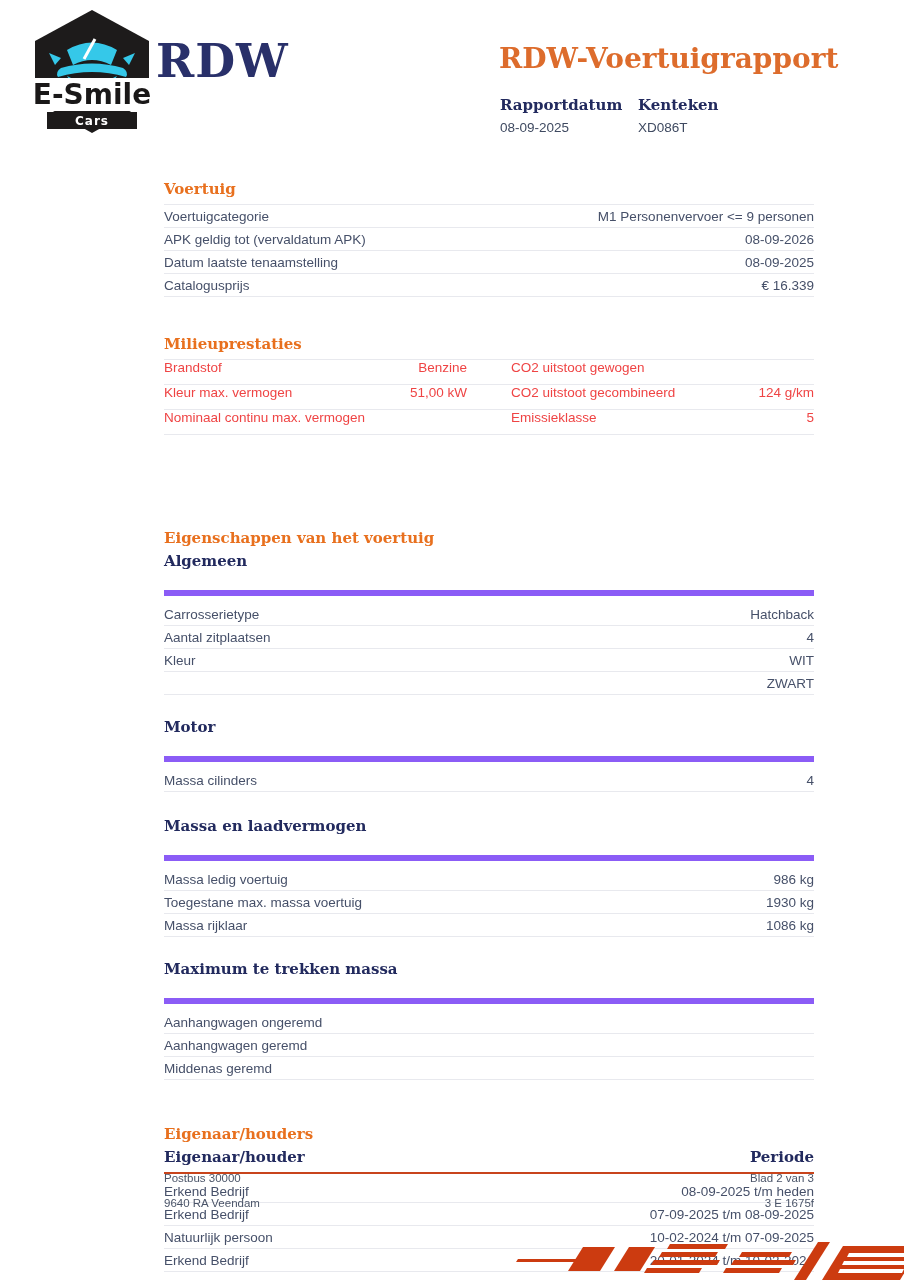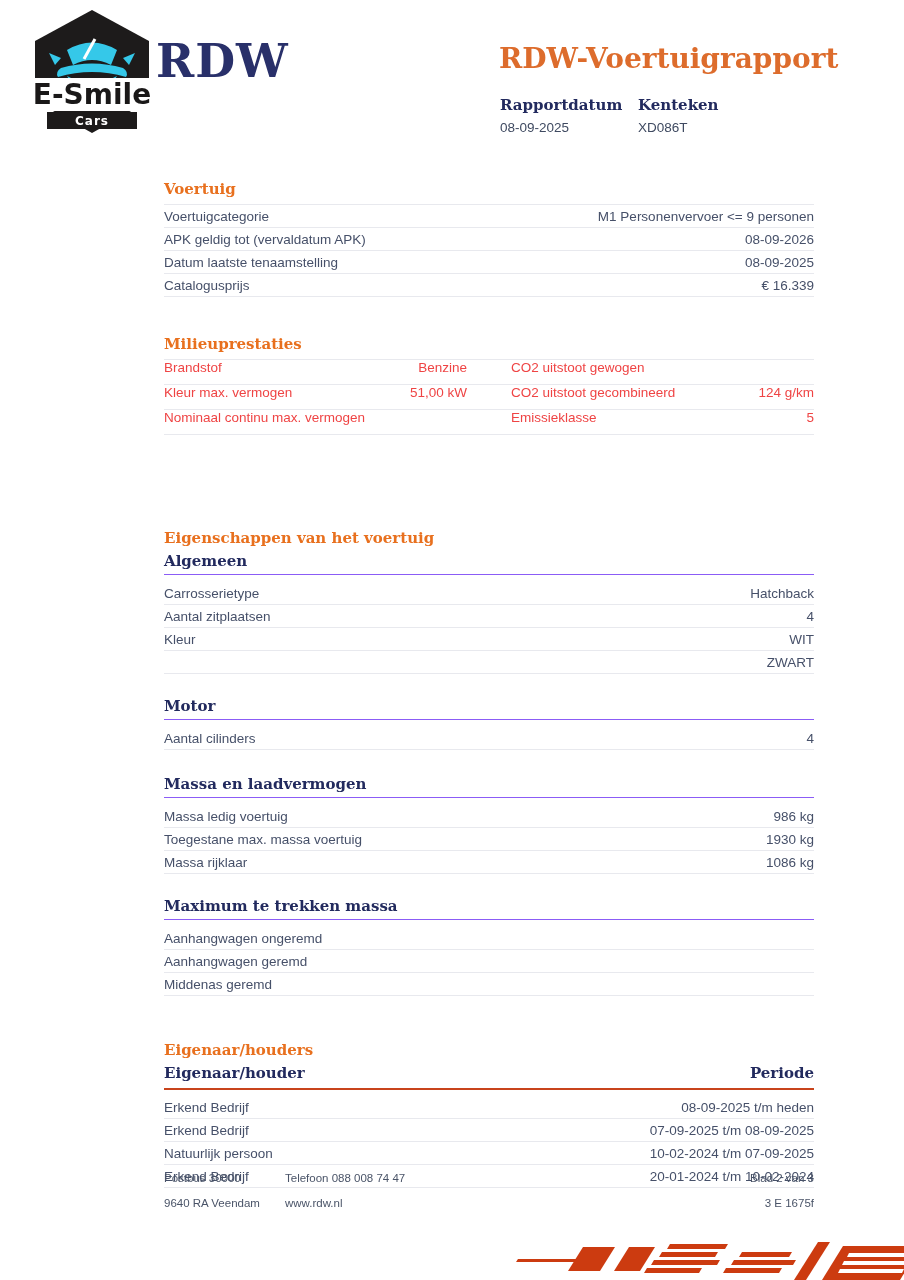--- a/index.html
+++ b/index.html
@@ -35,21 +35,21 @@
   
   #content{position:absolute;left:164px;top:180px;width:650px;}
 
   .sec-title{
     font-family:"DejaVu Serif","Liberation Serif",serif;
     font-weight:bold;font-size:15px;color:#e8701e;line-height:18px;
   }
   .sub-title{
     font-family:"DejaVu Serif","Liberation Serif",serif;
     font-weight:bold;font-size:15px;color:#222a5e;line-height:18px;
-    padding-bottom:4px;border-bottom:1px solid #8b5cf6;
+    padding-bottom:20px;border-bottom:6px solid #8b5cf6;
   }
   .rows{margin-top:6px;}
   .rows.topline{border-top:1px solid #e8e9ee;}
   .row{
     display:flex;justify-content:space-between;align-items:center;
     height:22px;border-bottom:1px solid #e8e9ee;
     font-size:13.5px;color:#465069;
   }
   .row .v{text-align:right;}
 
@@ -210,21 +210,21 @@
           <span></span>
           <span class="v">ZWART</span>
         </div>
       </div>
     </div>
 
     <div class="sub-block sub-motor">
       <div class="sub-title">Motor</div>
       <div class="rows">
         <div class="row">
-          <span>Aantal cilinders</span>
+          <span>Massa cilinders</span>
           <span class="v">4</span>
         </div>
       </div>
     </div>
 
     <div class="sub-block sub-massa">
       <div class="sub-title">Massa en laadvermogen</div>
       <div class="rows">
         <div class="row">
           <span>Massa ledig voertuig</span>
@@ -285,24 +285,20 @@
       </div>
     </div>
   </div>
 
 </div>
 
 <div id="footer">
   <div class="f-col f-col1">
     <div>Postbus 30000</div>
     <div>9640 RA Veendam</div>
-  </div>
-  <div class="f-col f-col2">
-    <div>Telefoon 088 008 74 47</div>
-    <div>www.rdw.nl</div>
   </div>
   <div class="f-col f-col3">
     <div>Blad 2 van 3</div>
     <div>3 E 1675f</div>
   </div>
 </div>
 
 <svg id="stripes" viewBox="0 0 400 40">
   <g fill="#cc3b10">
     <polygon points="14,19 90,19 88,22 12,22"></polygon>

